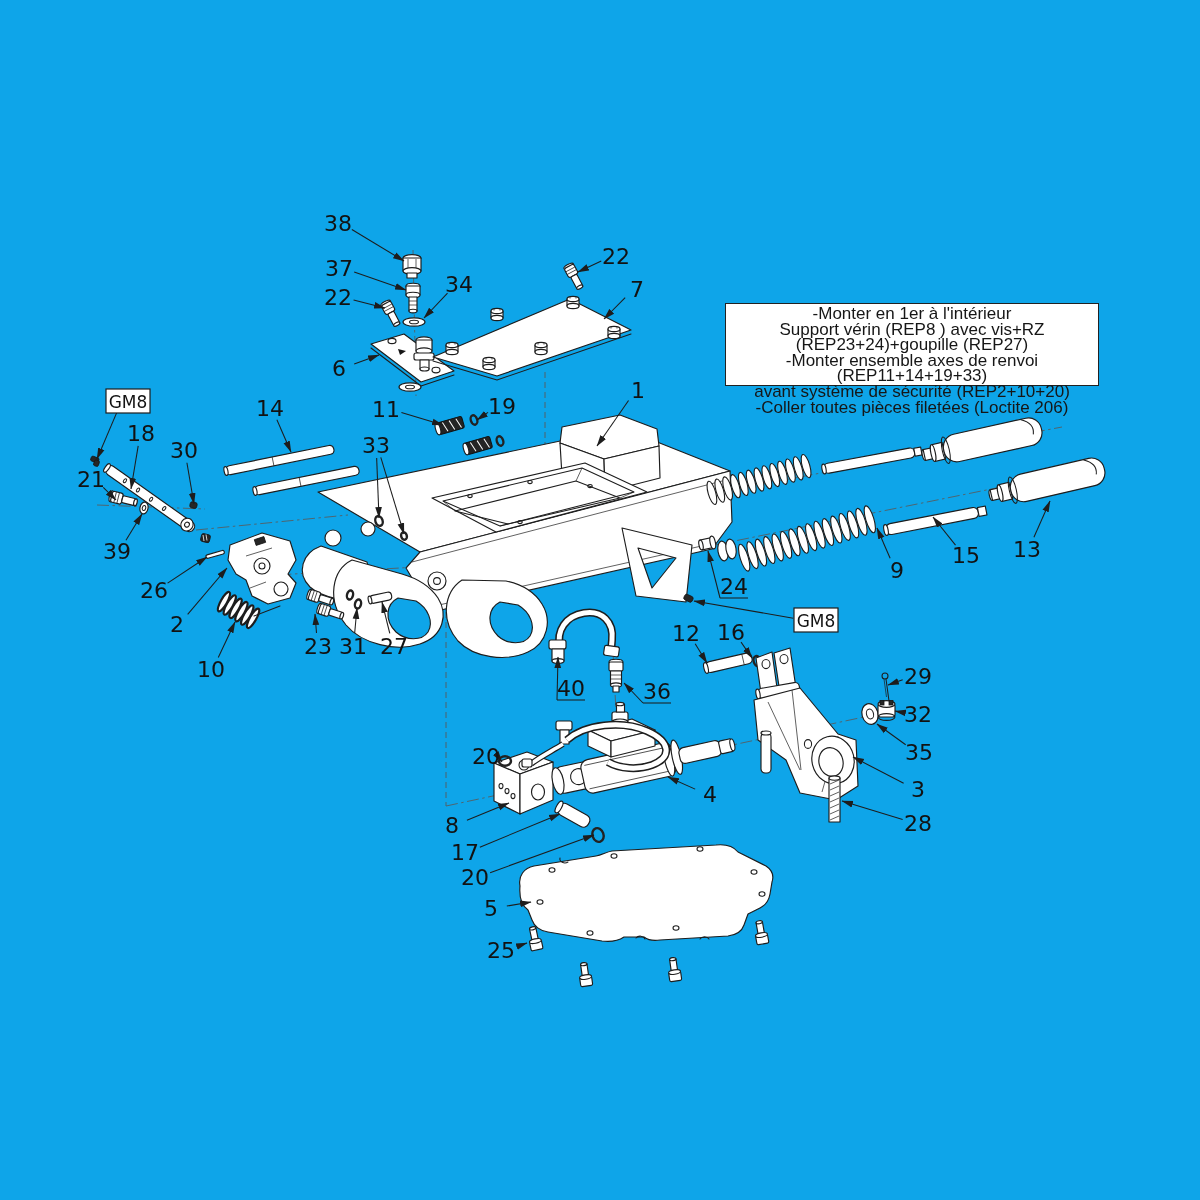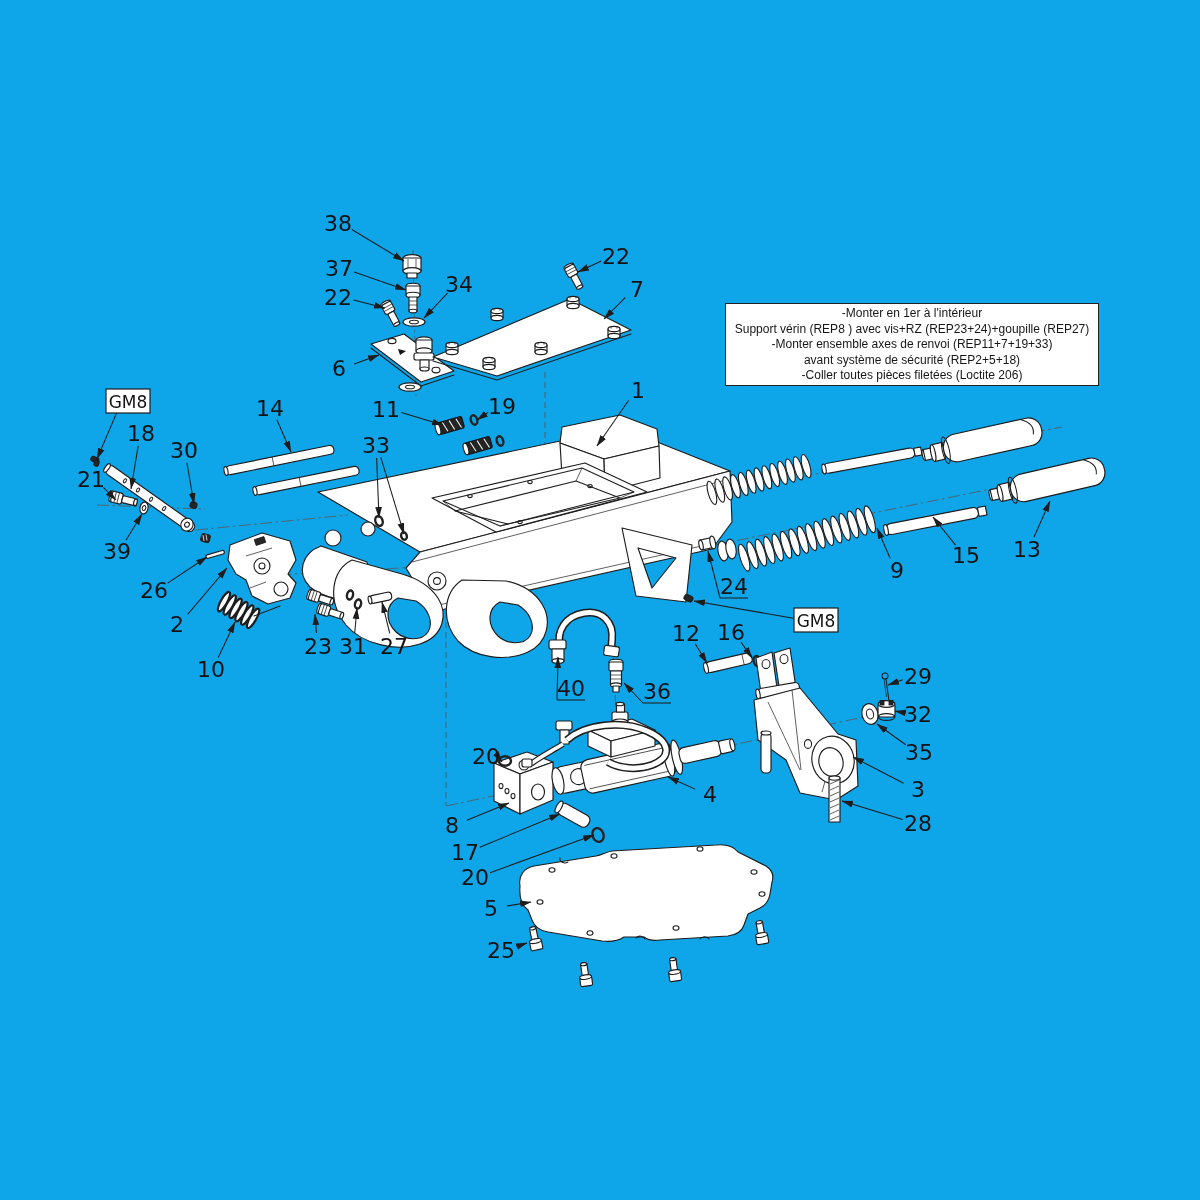--- a/index.html
+++ b/index.html
@@ -11,21 +11,21 @@
   .ln{fill:none;stroke:#1d1d1d;stroke-width:1.05;stroke-linecap:round;stroke-linejoin:round;}
   .th{fill:none;stroke:#1d1d1d;stroke-width:0.7;}
   .dk{fill:#262626;stroke:#161616;stroke-width:0.8;}
   .ring{fill:none;stroke:#222;stroke-width:2.4;}
   .axis{fill:none;stroke:#5a5a5a;stroke-width:0.85;stroke-dasharray:12 3.5 2.5 3.5;}
   .dash{fill:none;stroke:#5a5a5a;stroke-width:0.9;stroke-dasharray:6 4;}
   .leader{fill:none;stroke:#1d1d1d;stroke-width:1.05;}
   .callout-text{font-size:22px;fill:#121212;}
   .gm8-text{font-size:17px;fill:#121212;}
   .note-box{position:absolute;border:1.4px solid #222;background:#fff;color:#161616;
-            font-family:"Liberation Sans",sans-serif;font-size:12px;line-height:15.6px;
+            font-family:"Liberation Sans",sans-serif;font-size:17px;line-height:15.6px;
             text-align:center;padding-top:2px;box-sizing:border-box;}
 </style>
 </head>
 <body>
 
 <div class="stage">
 
 <svg id="scene" width="1200" height="1200" viewBox="0 0 1200 1200">
   <defs>
     <marker id="arr" viewBox="0 0 10 7" refX="9.5" refY="3.5" markerWidth="11" markerHeight="8" orient="auto-start-reverse">
@@ -676,18 +676,18 @@
           <line x1="793.2739502878339" y1="618.1534072222473" x2="694" y2="601" class="leader" marker-end="url(#arr)"></line>
           <rect x="794" y="608" width="44" height="24" fill="#fff" stroke="#1d1d1d" stroke-width="1.2"></rect>
           <text x="816" y="621" class="gm8-text" text-anchor="middle" dominant-baseline="central">GM8</text>
         </g>
       </g>
 </svg>
 
 <div id="note-box" class="note-box" style="left: 725px; top: 303px; width: 374px; height: 83px;">
       <div>-Monter en 1er à l'intérieur</div>
       <div>Support vérin (REP8 ) avec vis+RZ  (REP23+24)+goupille (REP27)</div>
-      <div>-Monter ensemble axes de renvoi (REP11+7+19+33)</div>
-      <div>avant système de sécurité (REP2+5+18)</div>
+      <div>-Monter ensemble axes de renvoi (REP11+14+19+33)</div>
+      <div>avant système de sécurité (REP2+10+20)</div>
       <div>-Coller toutes pièces filetées (Loctite 206)</div>
     </div>
 
 </div>
 
 </body></html>

